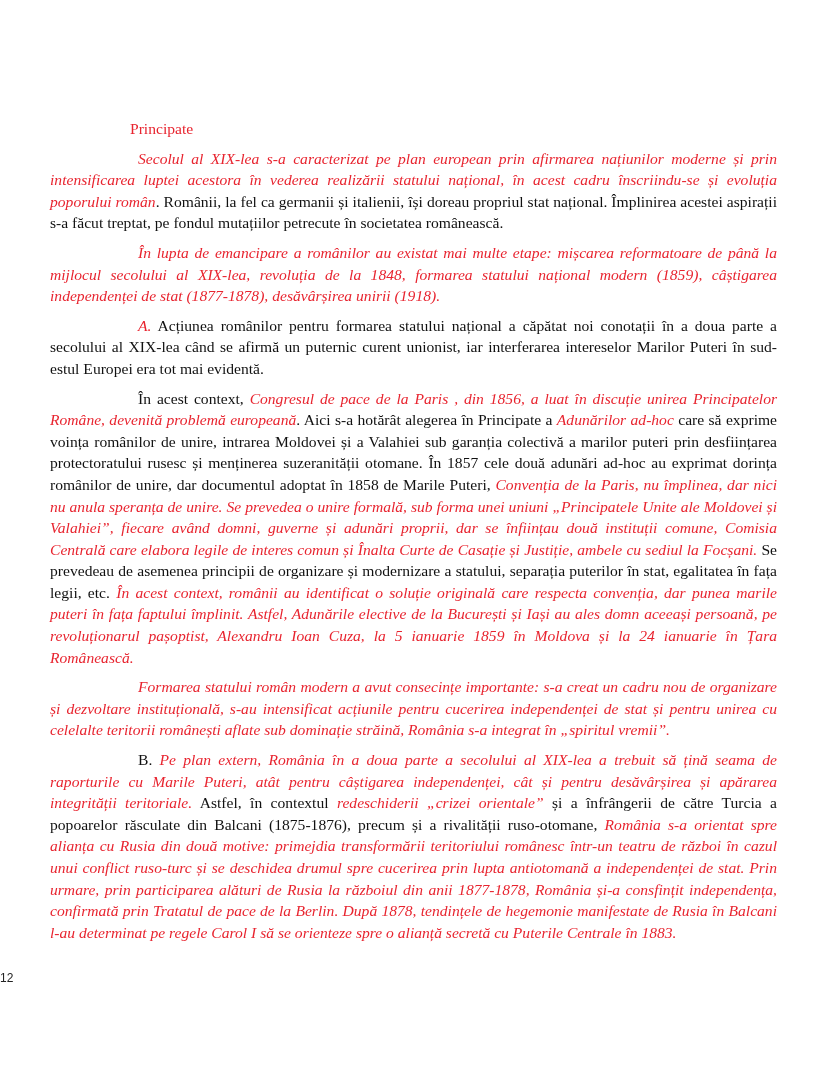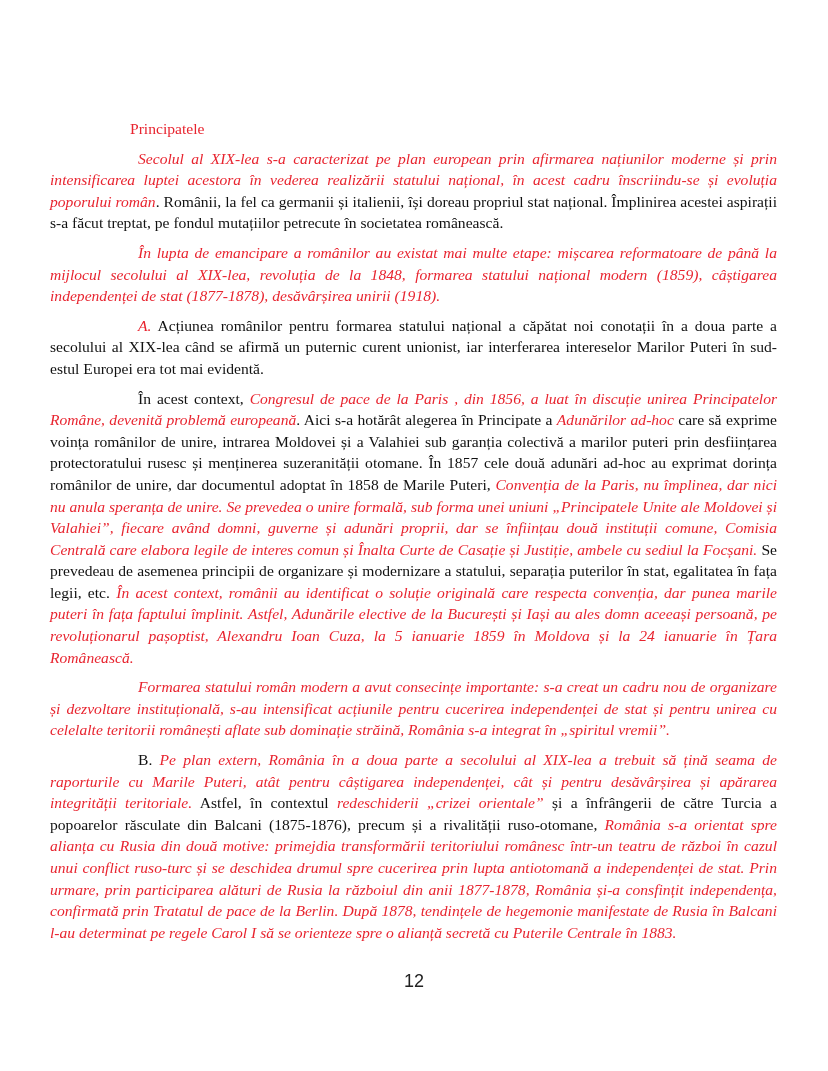--- a/index.html
+++ b/index.html
@@ -7,29 +7,29 @@
   .page {
     position: absolute; left: 42px; top: 118px; width: 743px;
     font-family: "Liberation Serif", serif; font-size: 15.6px; line-height: 21.6px;
     color: #111111; text-align: justify;
   }
   .p { margin: 8px; text-indent: 88px; }
   .title { margin: 0; padding-left: 88px; color: #e8242f; }
   .r { color: #e8242f; font-style: italic; }
   .k { color: #111111; font-style: normal; }
   .pagenum {
-    position: absolute; left: 0; width: 828px; top: 971px; text-align: center;
-    font-family: "Liberation Sans", sans-serif; font-size: 18px; color: #222;
+    position: absolute; left: 0; width: 828px; top: 971px; 
+    font-family: "Liberation Sans", sans-serif; font-size: 12px; color: #222;
   }
 </style>
 </head>
 <body>
 
 <div class="page">
-  <p class="title">Principatele</p>
+  <p class="title">Principate</p>
 
   <p class="p">
     <span class="r">Secolul al XIX-lea s-a caracterizat pe plan european prin afirmarea națiunilor moderne și prin intensificarea luptei acestora în vederea realizării statului național, în acest cadru înscriindu-se și evoluția poporului român</span><span class="k">. Românii, la fel ca germanii și italienii, își doreau propriul stat național. Împlinirea acestei aspirații s-a făcut treptat, pe fondul mutațiilor petrecute în societatea românească.</span>
   </p>
 
   <p class="p">
     <span class="r">În lupta de emancipare a românilor au existat mai multe etape: mișcarea reformatoare de până la mijlocul secolului al XIX-lea, revoluția de la 1848, formarea statului național modern (1859), câștigarea independenței de stat (1877-1878), desăvârșirea unirii (1918).</span>
   </p>
 
   <p class="p">

